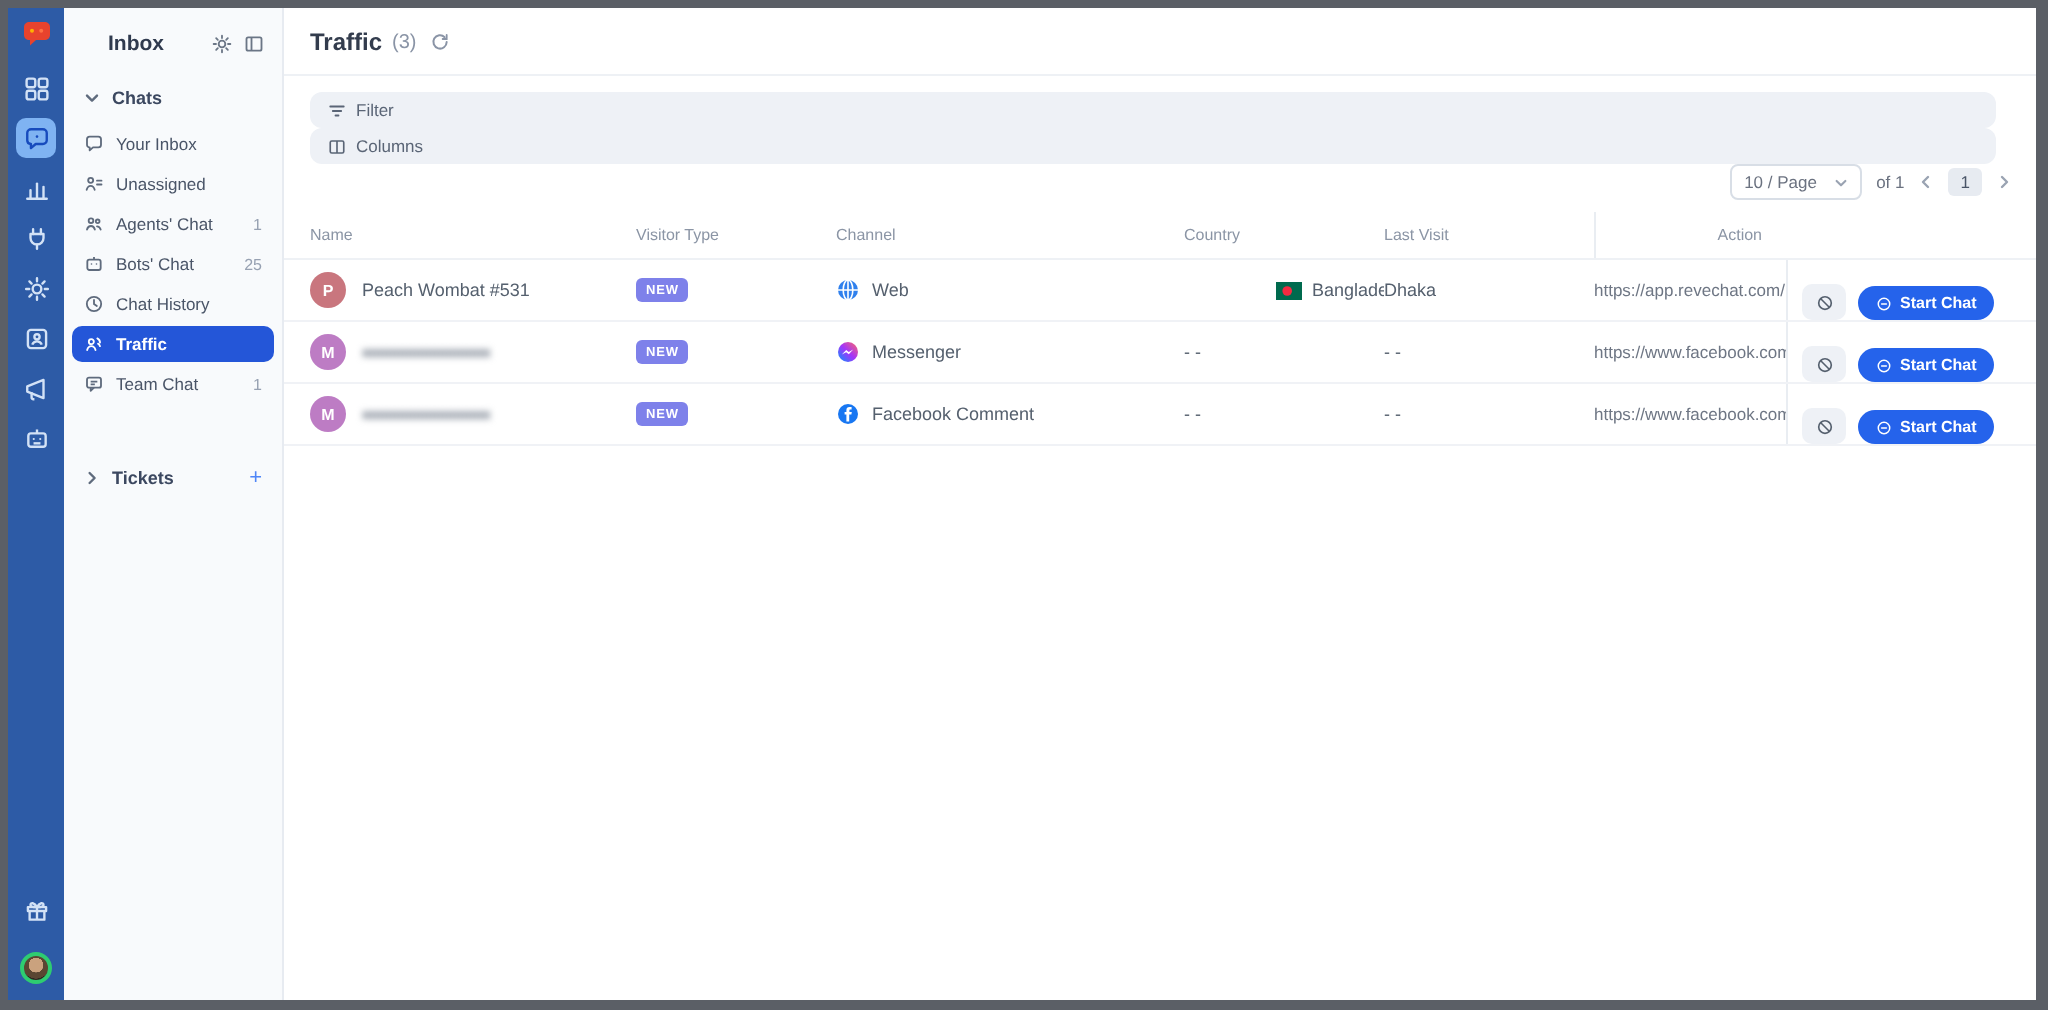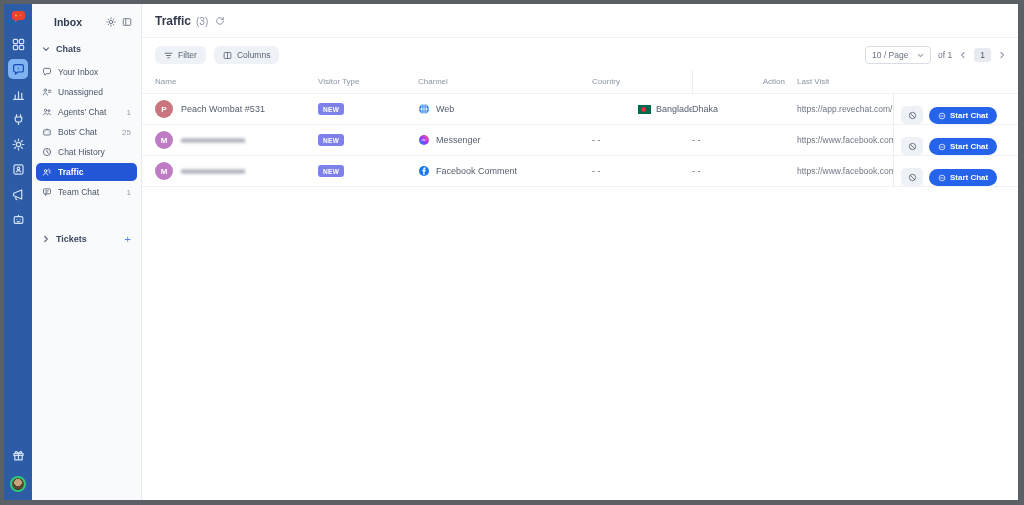--- a/index.html
+++ b/index.html
@@ -33,21 +33,21 @@
   .sb-tickets .plus { margin-left:auto; color:#4f86f7; font-size:11px; font-weight:400; cursor:pointer; }
 
   
   .main { flex:1; display:flex; flex-direction:column; background:#fff; min-width:0; }
   .page-head { display:flex; align-items:center; gap:5px; padding:10px 14px 9px 13px; border-bottom:1px solid #eef1f5; }
   .page-title { font-size:12px; font-weight:700; color:#333c4d; }
   .page-count { font-size:10px; color:#8a94a6; }
   .refresh { color:#8a94a6; display:flex; cursor:pointer; margin-left:2px; }
   .refresh svg { width:10px; height:10px; }
 
-  .toolbar { display:flex; padding:8px 12px 6px 13px; }
+  .toolbar { display:flex; padding:8px 12px 6px 13px;flex-direction:column; }
   .tb-btn { display:flex; align-items:center; gap:5px; background:#eef1f6; border:none; border-radius:6px; padding:4px 9px; font-size:8.5px; color:#5a6576; font-family:inherit; cursor:pointer; margin-right:8px; }
   .tb-btn svg { width:9px; height:9px; }
   .pager { margin-left:auto; display:flex; align-items:center; gap:7px; }
   .pg-select { display:flex; align-items:center; justify-content:space-between; width:66px; border:1px solid #d8dee6; border-radius:4px; padding:3px 6px; font-size:8.5px; color:#6b7280; cursor:pointer; background:#fff; }
   .pg-select svg { width:7px; height:7px; color:#9aa3b2; }
   .pg-of { font-size:8.5px; color:#6b7280; }
   .pg-arrow { color:#9aa3b2; display:flex; cursor:pointer; }
   .pg-arrow svg { width:8px; height:8px; }
   .pg-page { background:#e7ebf1; border-radius:3px; padding:2px 6px; font-size:8.5px; color:#4a5568; cursor:pointer; }
 
@@ -297,22 +297,22 @@
             </svg>
           </span>
       </div>
     </div>
 
     <div class="grid-row thead">
       <span class="th">Name</span>
       <span class="th">Visitor Type</span>
       <span class="th">Channel</span>
       <span class="th">Country</span>
+      <span class="th">Last Visit</span>
       <span class="th action">Action</span>
-      <span class="th">Last Visit</span>
     </div>
 
     <div class="grid-row trow">
       <div class="cell name-cell">
         <span class="avatar av-rose">P</span>
         <span class="nm">Peach Wombat #531</span>
       </div>
       <div class="cell"><span class="badge">NEW</span></div>
       <div class="cell chan">
         <svg viewBox="0 0 12 12">

